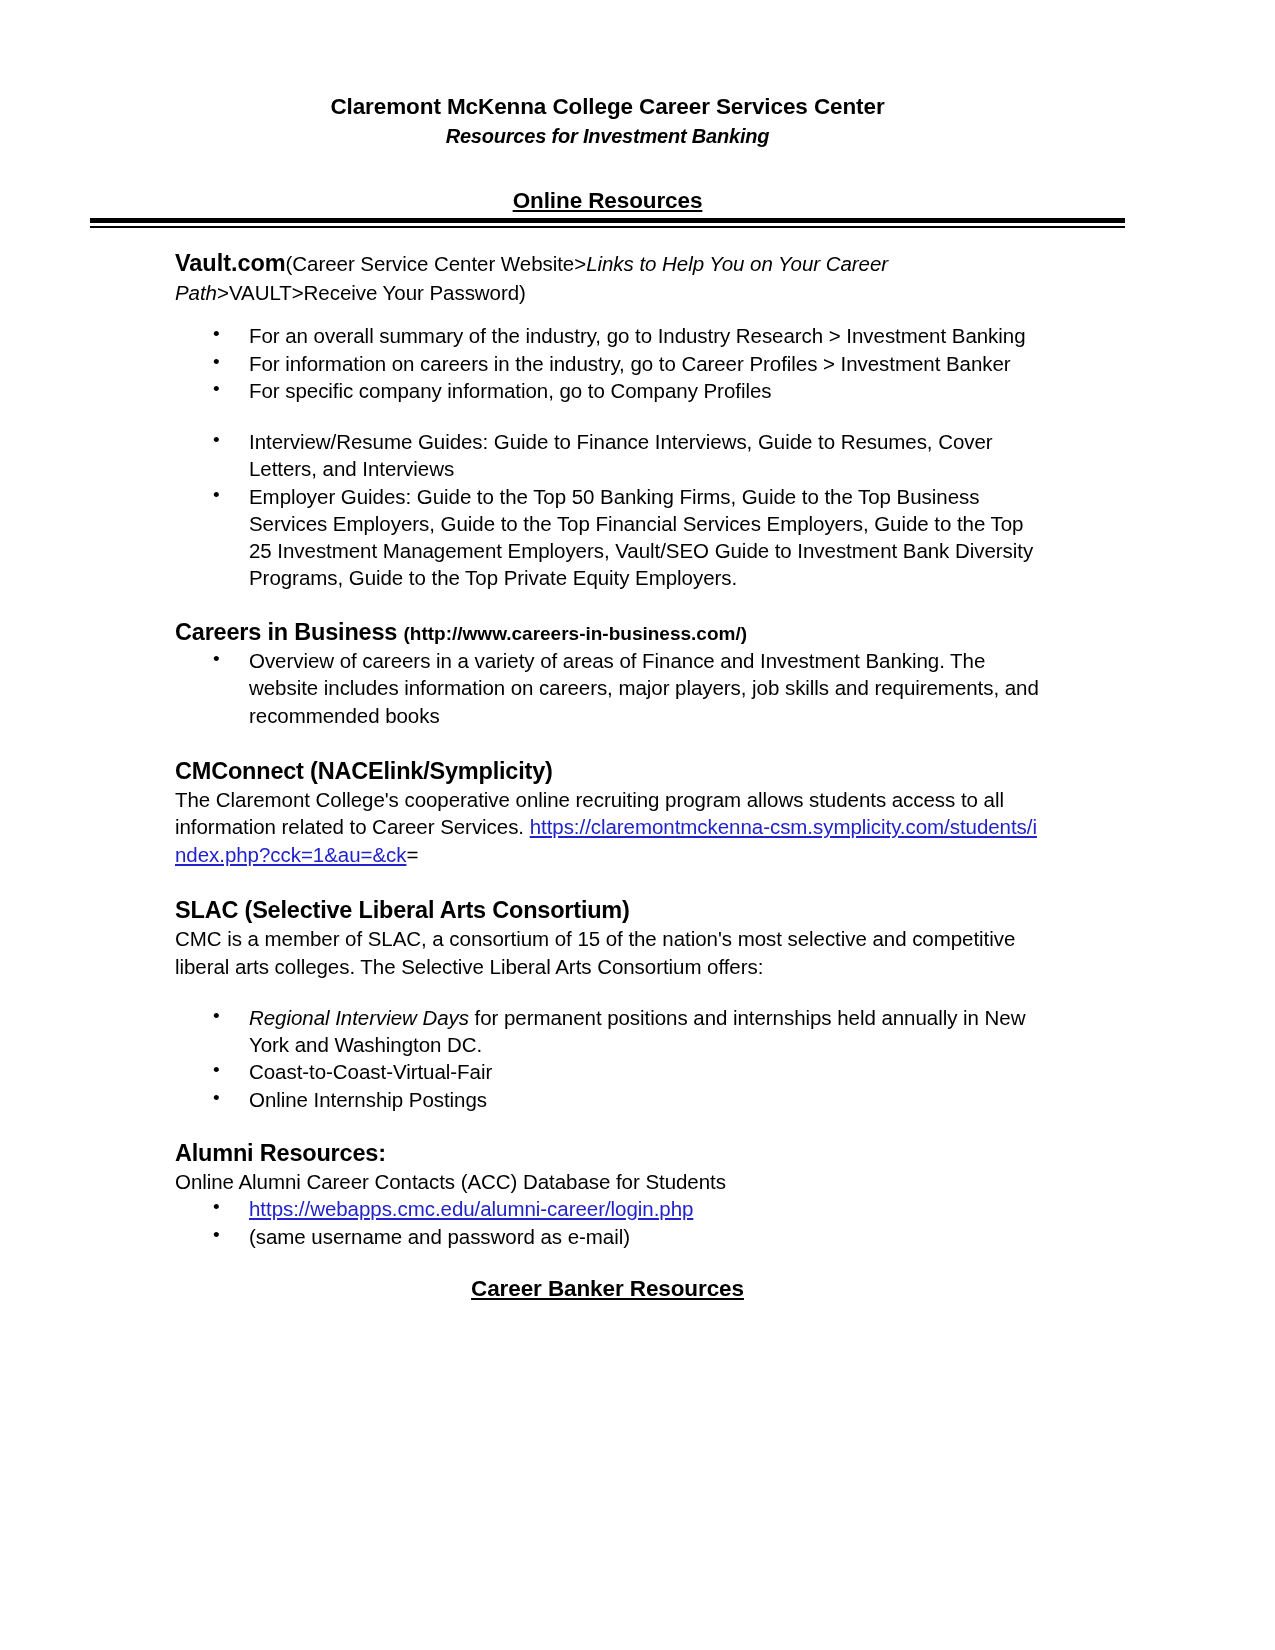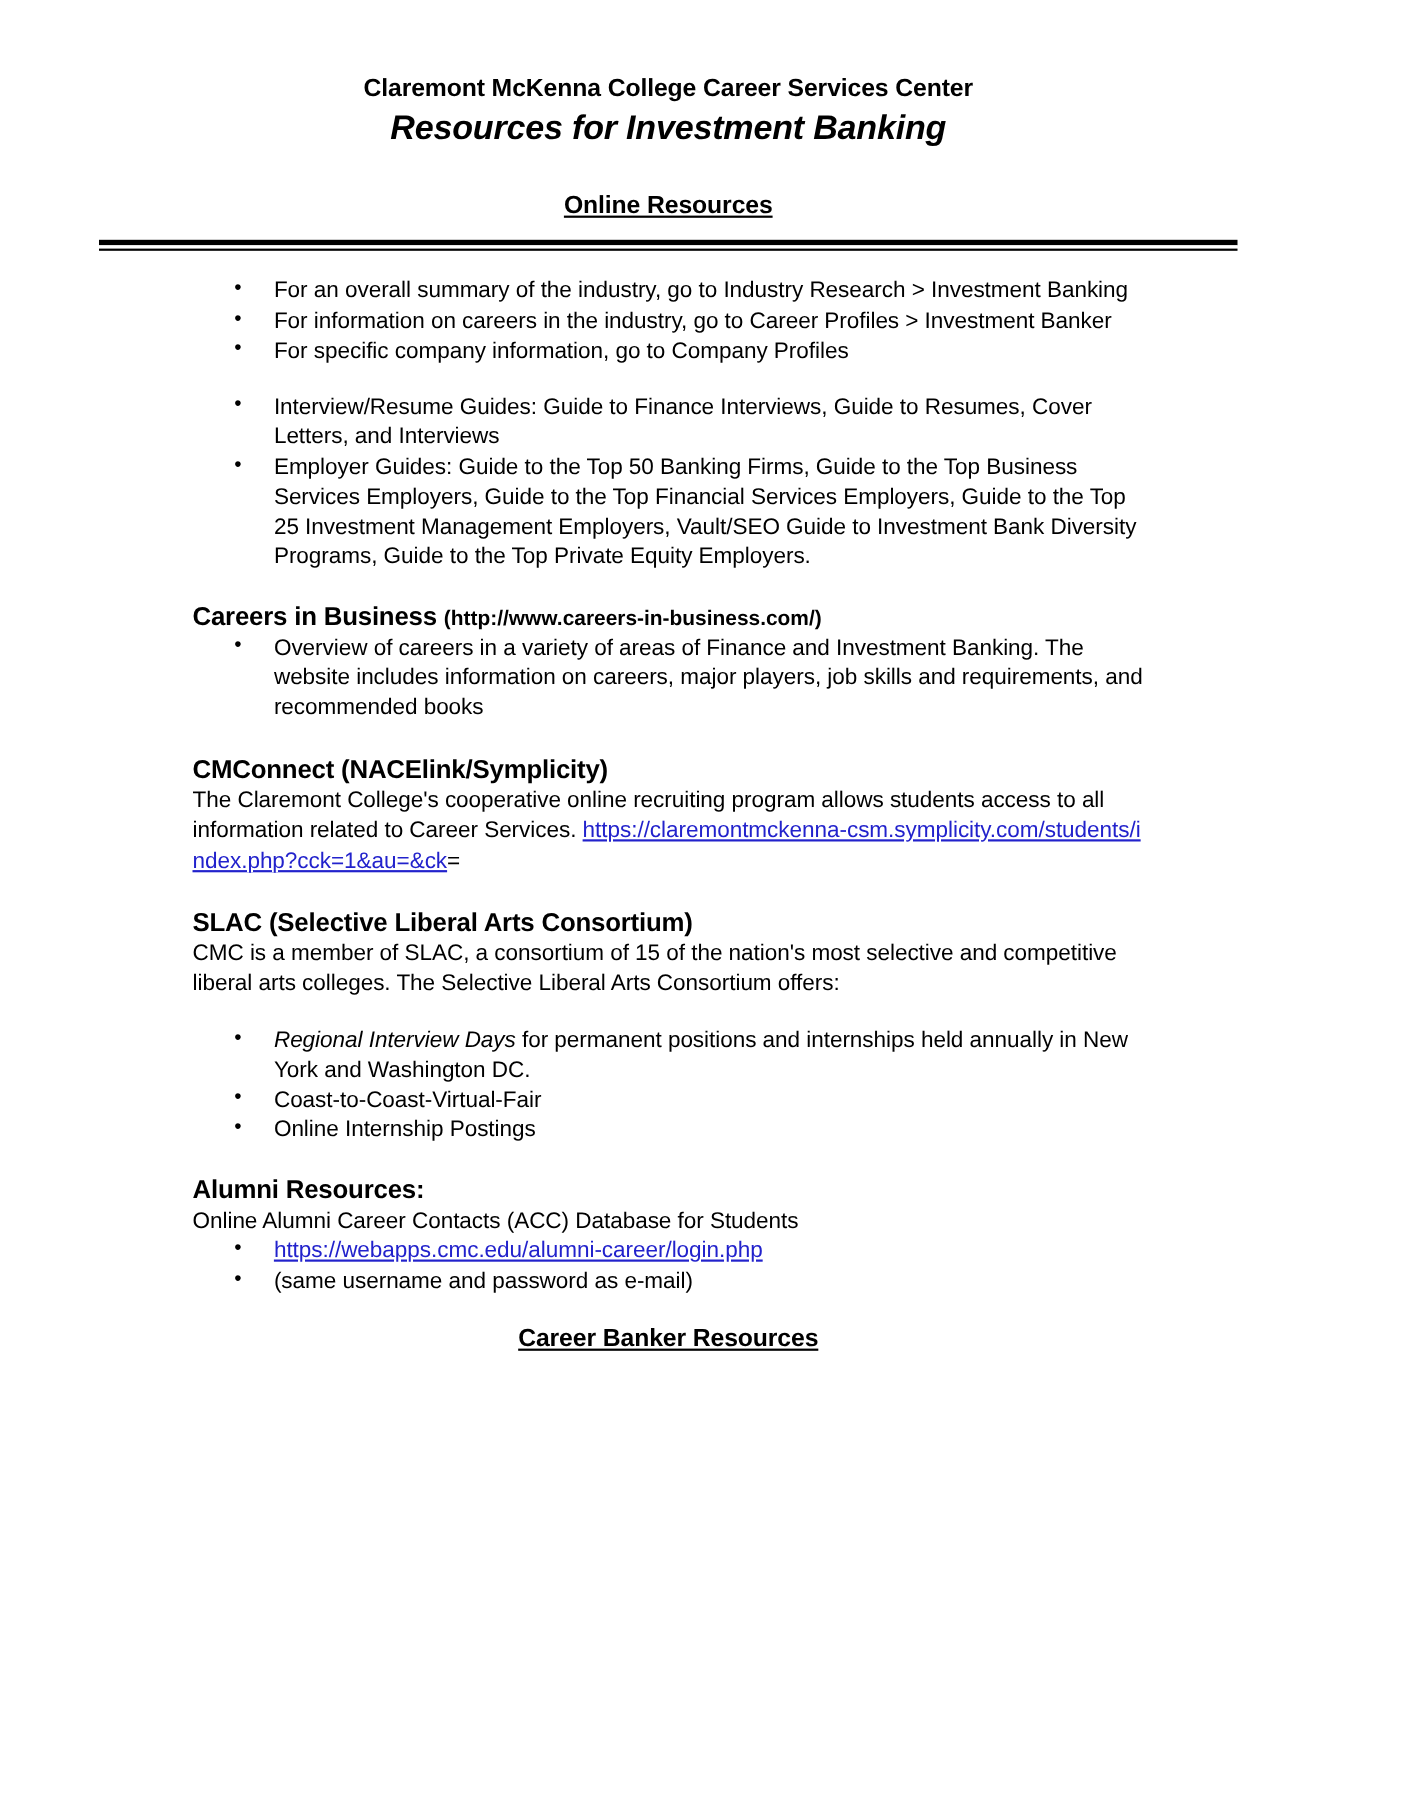--- a/index.html
+++ b/index.html
@@ -25,31 +25,31 @@
   }
   .content {
     position: absolute;
     left: 175px;
     top: 0;
     width: 865px;
   }
 
   
   .doc-header {
-    padding-top: 67px;
+    padding-top: 94px;
     text-align: center;
   }
   .org-line {
     font-size: 22.5px;
     font-weight: bold;
     letter-spacing: -0.1px;
     line-height: 1.18;
   }
   .doc-title {
-    font-size: 31px;
+    font-size: 20px;
     font-weight: bold;
     font-style: italic;
     line-height: 1.22;
     margin-top: 3px;
     letter-spacing: -0.2px;
   }
   .rule-wrap {
     position: absolute;
     left: -85px;
     top: 218px;
@@ -149,20 +149,24 @@
       <div class="rule-gap"></div>
       <div class="rule-thin"></div>
     </div>
 
     <div class="sp-40"></div>
 
     <div class="section-heading">Online Resources</div>
 
     <div class="sp-34"></div>
 
+    <div class="para">
+      <span class="bold-lead">Vault.com</span><span>(Career Service Center Website&gt;</span><span class="ital">Links to Help You on Your Career</span>
+      <span class="ital">Path</span><span>&gt;VAULT&gt;Receive Your Password)</span>
+    </div>
 
     <div class="sp-16"></div>
 
     <ul class="bullets">
       <li>For an overall summary of the industry, go to Industry Research &gt; Investment Banking</li>
       <li>For information on careers in the industry, go to Career Profiles &gt; Investment Banker</li>
       <li>For specific company information, go to Company Profiles</li>
     </ul>
 
     <div class="sp-24"></div>

